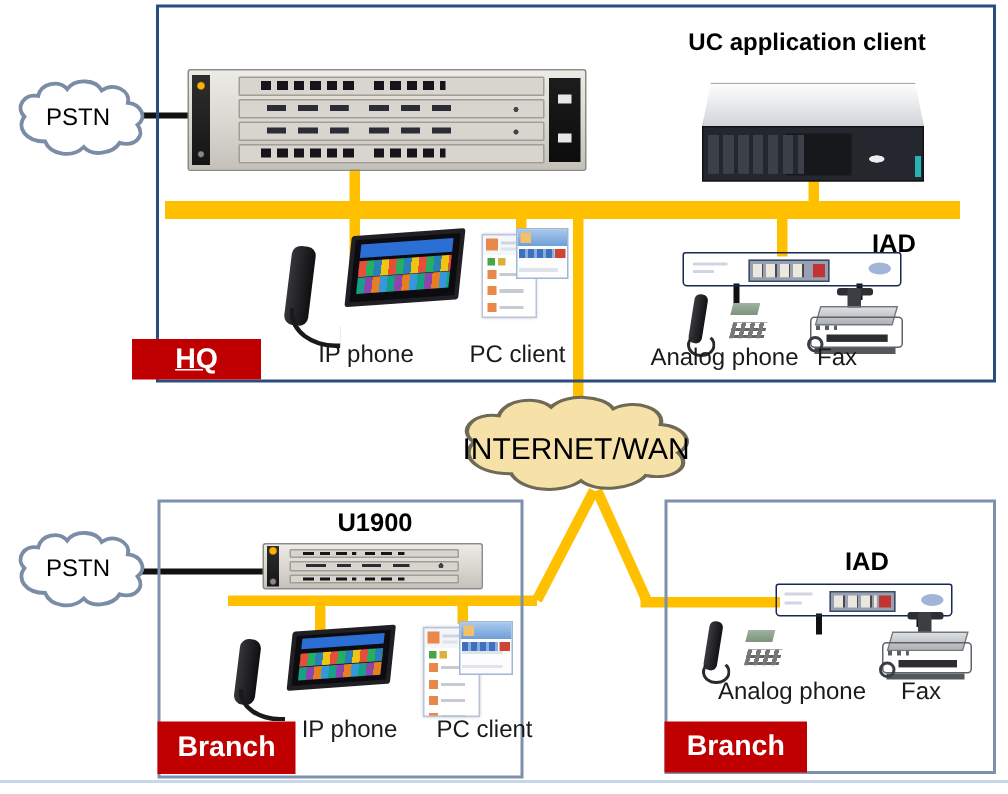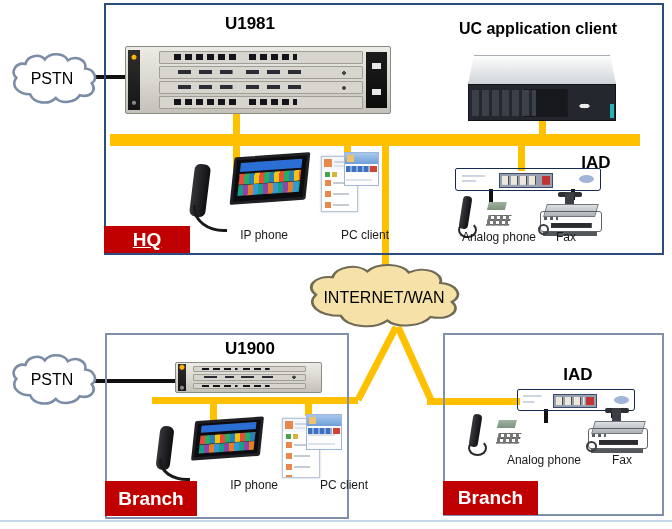--- a/index.html
+++ b/index.html
@@ -12,21 +12,21 @@
   .box-hq{left:104px;top:3px;width:556px;height:248px;border:2px solid #2B4C7E;}
   .box-bl{left:105px;top:333px;width:240px;height:182px;border:2px solid #7E90AC;}
   .box-br{left:443px;top:333px;width:217px;height:179px;border:2px solid #7E90AC;}
   .bottom-divider{left:0;top:520px;width:672px;height:2px;background:#C7D7EA;z-index:1;}
 
   
   svg.connectors{position:absolute;left:0;top:0;z-index:2;pointer-events:none;}
 
   
   .title{position:absolute;z-index:4;font-weight:bold;font-size:17px;text-align:center;color:#000;}
-  .caption{position:absolute;z-index:4;font-size:12px;text-align:right;color:#1a1a1a;}
+  .caption{position:absolute;z-index:4;font-size:16px;text-align:center;color:#1a1a1a;}
   .cloud-text{position:absolute;z-index:4;font-weight:normal;text-align:center;color:#000;}
   .tag{position:absolute;z-index:5;background:#C00000;color:#fff;font-weight:bold;
        display:flex;align-items:center;justify-content:center;font-size:19px;}
 
   
   .chassis{position:absolute;z-index:4;background:linear-gradient(180deg,#edebe5,#d8d6cf 55%,#c3c1ba);
            border:1px solid #8b8b85;border-radius:2px;display:flex;flex-direction:column;
            justify-content:space-evenly;box-sizing:border-box;}
   .chassis.large{padding:3px 26px 3px 32px;}
   .chassis.small{padding:2px 14px 2px 16px;}
@@ -201,23 +201,22 @@
     <use href="#cloud" transform="translate(301,262) scale(1.66,1.17)" fill="#F6E2A8" stroke="#6E6A55" stroke-width="1.7"></use>
   </svg>
 
   <div class="region-box box-hq"></div>
   <div class="region-box box-bl"></div>
   <div class="region-box box-br"></div>
   <div class="abs bottom-divider"></div>
 
   <div class="cloud-text" style="left:22px;top:70px;width:60px;font-size:16px;">PSTN</div>
   <div class="cloud-text" style="left:22px;top:371px;width:60px;font-size:16px;">PSTN</div>
-  <div class="cloud-text" style="left:304px;top:289px;width:160px;font-size:16px;">INTERNET/WAN</div>
-
-  <div class="title" style="left:200px;top:14px;width:100px;">U1981</div>
+  <div class="cloud-text" style="left:304px;top:289px;width:160px;font-size:20px;">INTERNET/WAN</div>
+
   <div class="title" style="left:437px;top:20px;width:202px;font-size:16px;">UC application client</div>
   <div class="title" style="left:566px;top:153px;width:60px;">IAD</div>
 
   <div class="chassis large" style="left:125px;top:46px;width:266px;height:68px;">
     <div class="crow"></div>
     <div class="crow alt"></div>
     <div class="crow alt"></div>
     <div class="crow"></div>
   </div>
 
@@ -253,21 +252,21 @@
     <div class="fx-body"></div>
     <div class="fx-base"></div>
     <div class="fx-ring"></div>
   </div>
 
   <div class="caption" style="left:200px;top:228px;width:88px;">IP phone</div>
   <div class="caption" style="left:301px;top:228px;width:88px;">PC client</div>
   <div class="caption" style="left:430px;top:230px;width:106px;">Analog phone</div>
   <div class="caption" style="left:540px;top:230px;width:36px;">Fax</div>
 
-  <div class="tag" style="left:104px;top:226px;width:86px;height:27px;text-decoration:underline;">HQ</div>
+  <div class="tag" style="left:88px;top:226px;width:86px;height:27px;text-decoration:underline;">HQ</div>
 
   <div class="title" style="left:200px;top:339px;width:100px;">U1900</div>
 
   <div class="chassis small" style="left:175px;top:362px;width:147px;height:31px;">
     <div class="crow"></div>
     <div class="crow alt"></div>
     <div class="crow"></div>
   </div>
 
   <div class="ipphone" style="left:158px;top:416px;width:108px;height:64px;">

